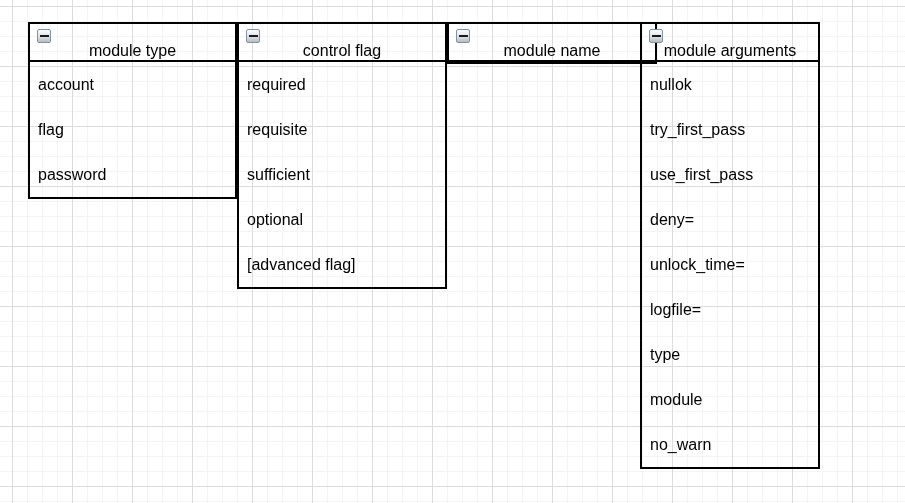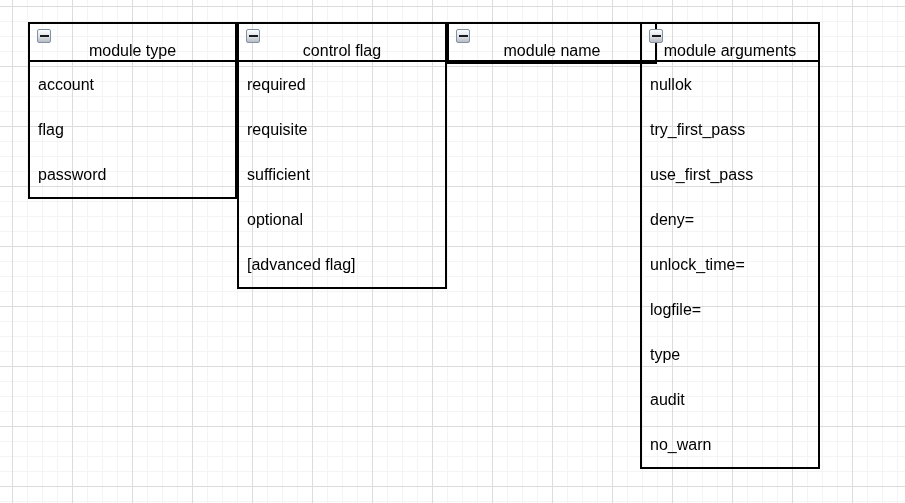--- a/index.html
+++ b/index.html
@@ -116,18 +116,18 @@
       <span>module arguments</span>
     </header>
     <div class="panel-body">
       <div class="row">nullok</div>
       <div class="row">try_first_pass</div>
       <div class="row">use_first_pass</div>
       <div class="row">deny=</div>
       <div class="row">unlock_time=</div>
       <div class="row">logfile=</div>
       <div class="row">type</div>
-      <div class="row">audit</div>
+      <div class="row">module</div>
       <div class="row">no_warn</div>
     </div>
   </section>
 
 </div>
 
 </body></html>

